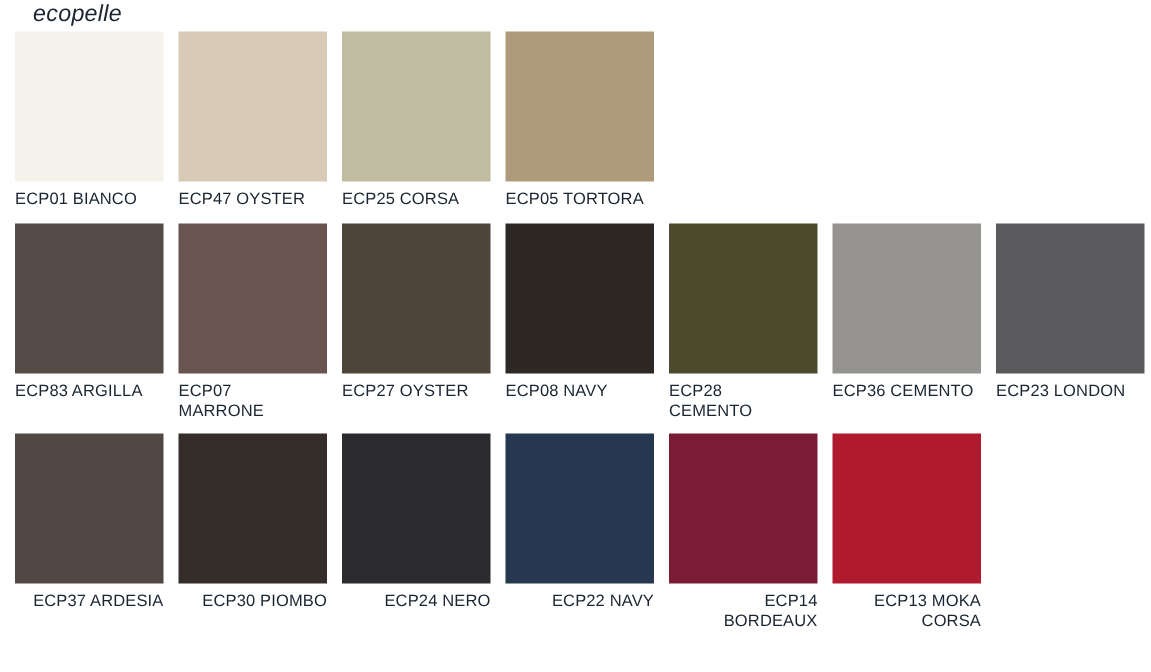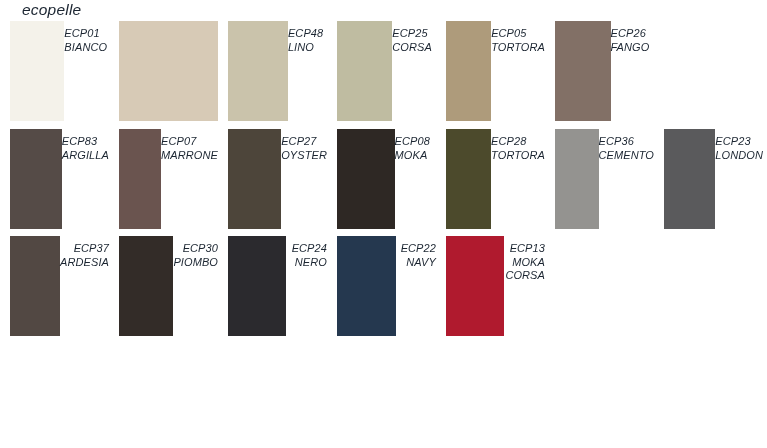--- a/index.html
+++ b/index.html
@@ -46,22 +46,21 @@
   .swatch-row {
     display: flex;
     flex-direction: row;
     gap: 10px;
     margin-bottom: 3px;
   }
 
   .swatch-cell {
     width: 99px;
     display: flex;
-    flex-direction: row;
-    font-style: italic;
+    flex-direction: column;
   }
 
   .swatch-chip {
     width: 99px;
     height: 100px;
     display: block;
   }
 
   .swatch-label {
     font-family: "Liberation Sans", sans-serif;
@@ -88,60 +87,53 @@
   <div class="collection-title">ecopelle</div>
 
   <div class="swatch-grid">
       <div class="swatch-row row-1">
         <div class="swatch-cell">
           <div class="swatch-chip" style="background-color: rgb(244, 242, 234);"></div>
           <div class="swatch-label">ECP01 BIANCO</div>
         </div>
         <div class="swatch-cell">
           <div class="swatch-chip" style="background-color: rgb(215, 202, 182);"></div>
-        </div>
-        <div class="swatch-cell">
-          <div class="swatch-chip" style="background-color: rgb(202, 195, 171);"></div>
-          <div class="swatch-label">ECP48 LINO</div>
+          <div class="swatch-label">ECP47 OYSTER</div>
         </div>
         <div class="swatch-cell">
           <div class="swatch-chip" style="background-color: rgb(191, 188, 161);"></div>
           <div class="swatch-label">ECP25 CORSA</div>
         </div>
         <div class="swatch-cell">
           <div class="swatch-chip" style="background-color: rgb(174, 155, 123);"></div>
           <div class="swatch-label">ECP05 TORTORA</div>
-        </div>
-        <div class="swatch-cell">
-          <div class="swatch-chip" style="background-color: rgb(130, 112, 102);"></div>
-          <div class="swatch-label">ECP26 FANGO</div>
         </div>
       </div>
       <div class="swatch-row row-2">
         <div class="swatch-cell">
           <div class="swatch-chip" style="background-color: rgb(85, 75, 71);"></div>
           <div class="swatch-label">ECP83 ARGILLA</div>
         </div>
         <div class="swatch-cell">
           <div class="swatch-chip" style="background-color: rgb(106, 84, 79);"></div>
           <div class="swatch-label">ECP07
 MARRONE</div>
         </div>
         <div class="swatch-cell">
           <div class="swatch-chip" style="background-color: rgb(77, 69, 58);"></div>
           <div class="swatch-label">ECP27 OYSTER</div>
         </div>
         <div class="swatch-cell">
           <div class="swatch-chip" style="background-color: rgb(46, 40, 36);"></div>
-          <div class="swatch-label">ECP08 MOKA</div>
+          <div class="swatch-label">ECP08 NAVY</div>
         </div>
         <div class="swatch-cell">
           <div class="swatch-chip" style="background-color: rgb(76, 74, 44);"></div>
           <div class="swatch-label">ECP28
-TORTORA</div>
+CEMENTO</div>
         </div>
         <div class="swatch-cell">
           <div class="swatch-chip" style="background-color: rgb(148, 147, 144);"></div>
           <div class="swatch-label">ECP36 CEMENTO</div>
         </div>
         <div class="swatch-cell">
           <div class="swatch-chip" style="background-color: rgb(90, 90, 92);"></div>
           <div class="swatch-label">ECP23 LONDON</div>
         </div>
       </div>
@@ -156,20 +148,25 @@
         </div>
         <div class="swatch-cell">
           <div class="swatch-chip" style="background-color: rgb(43, 42, 46);"></div>
           <div class="swatch-label">ECP24 NERO</div>
         </div>
         <div class="swatch-cell">
           <div class="swatch-chip" style="background-color: rgb(37, 56, 79);"></div>
           <div class="swatch-label">ECP22 NAVY</div>
         </div>
         <div class="swatch-cell">
+          <div class="swatch-chip" style="background-color: rgb(122, 28, 54);"></div>
+          <div class="swatch-label">ECP14
+BORDEAUX</div>
+        </div>
+        <div class="swatch-cell">
           <div class="swatch-chip" style="background-color: rgb(176, 26, 46);"></div>
           <div class="swatch-label">ECP13 MOKA
 CORSA</div>
         </div>
       </div>
     </div>
 
 </div>
 
 </body></html>

